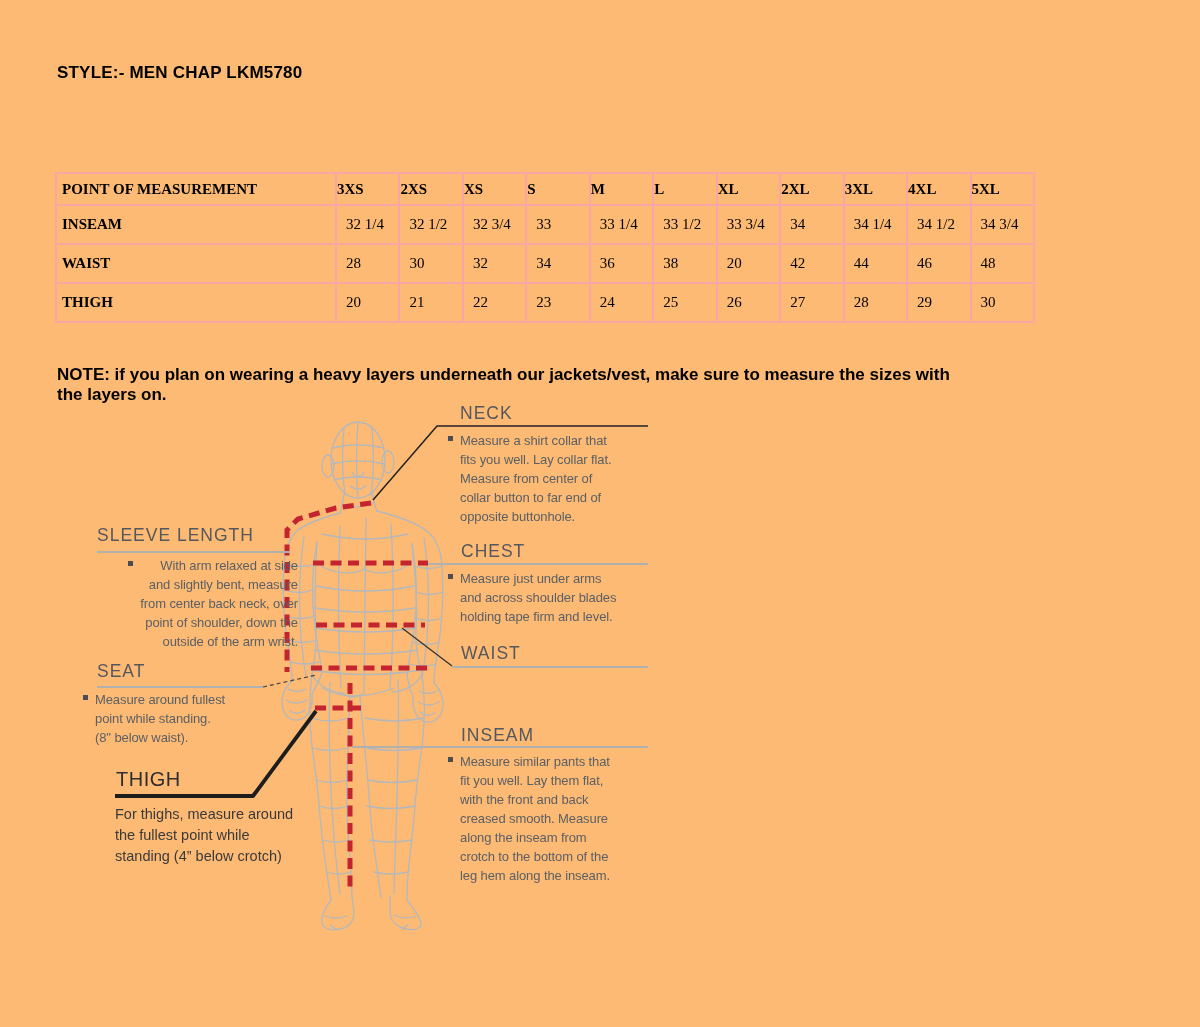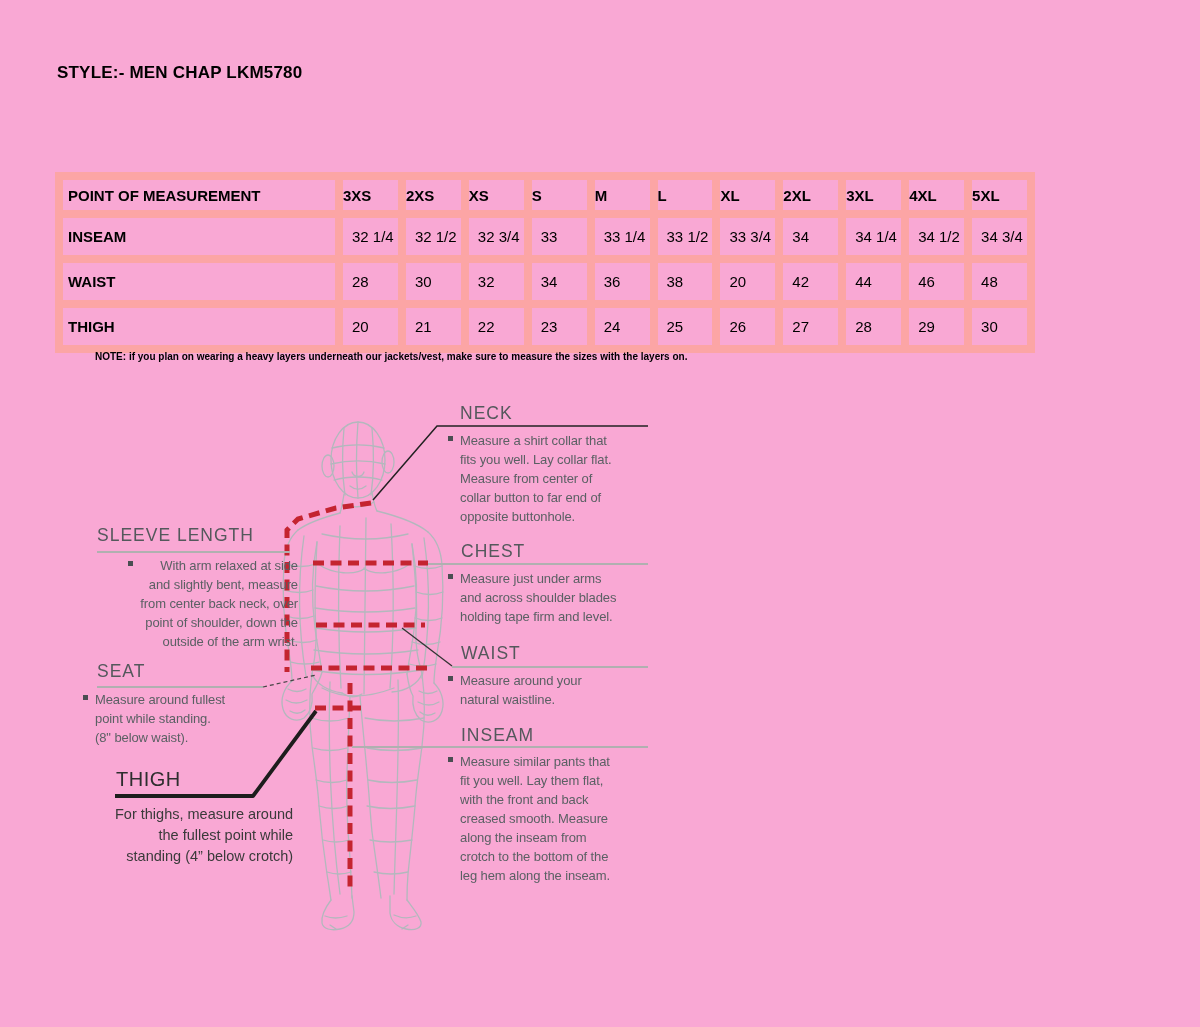--- a/index.html
+++ b/index.html
@@ -1,27 +1,27 @@
 <!DOCTYPE html>
 <html><head>
 <meta charset="utf-8">
 <style>
   html,body{margin:0;padding:0;background:#ffffff;}
-  #page{position:relative;width:1200px;height:1027px;background:#f9a8d4;overflow:hidden;
+  #page{position:relative;width:1200px;height:1027px;background:#fdba74;overflow:hidden;
         font-family:"Liberation Sans","DejaVu Sans",sans-serif;color:#000;}
 
   
   .doc-title{position:absolute;left:57px;top:63px;font-size:17px;font-weight:bold;letter-spacing:.2px;}
-  .doc-note{position:absolute;left:57px;top:351px;width:900px;font-size:10px;font-weight:bold;margin-left:38px;}
+  .doc-note{position:absolute;left:57px;top:365px;width:900px;font-size:17px;font-weight:bold;}
 
   
   .size-table{position:absolute;left:55px;top:172px;width:980px;border-collapse:collapse;
               table-layout:fixed;font-size:15px;}
-  .size-table th,.size-table td{border:8px solid #fca5a5;height:37px;vertical-align:middle;
-              padding:0 0 0 9px;text-align:left;font-weight:normal;}
+  .size-table th,.size-table td{border:2px solid #fca5a5;height:37px;vertical-align:middle;
+              padding:0 0 0 9px;text-align:left;font-weight:normal;font-family:Liberation Serif, serif;}
   .size-table thead th{font-weight:bold;text-align:left;height:30px;padding:0;}
   .size-table thead th.poml{text-align:left;padding-left:5px;}
   .size-table th.rowlabel{font-weight:bold;padding-left:5px;}
 
   
   #diagram{position:absolute;left:60px;top:388px;width:600px;height:560px;}
   #diagram svg{position:absolute;left:0;top:0;}
   .dg-label{position:absolute;font-size:17.5px;letter-spacing:1px;color:#54585c;white-space:nowrap;}
   .dg-label.thigh{font-size:20px;letter-spacing:.5px;color:#2e2e2e;}
   .dg-desc{position:absolute;font-size:13px;line-height:19px;letter-spacing:-.1px;color:#5b6064;}
@@ -193,24 +193,20 @@
     </div>
 
     <div class="dg-label" style="left:401px;top:153px;">CHEST</div>
     <div class="dg-desc" style="left:388px;top:181px;width:215px;">
       <span class="bullet"></span><span class="desc-text">Measure just under arms
 and across shoulder blades
 holding tape firm and level.</span>
     </div>
 
     <div class="dg-label" style="left:401px;top:255px;">WAIST</div>
-    <div class="dg-desc" style="left:388px;top:283px;width:210px;">
-      <span class="bullet"></span><span class="desc-text">Measure around your
-natural waistline.</span>
-    </div>
 
     <div class="dg-label" style="left:401px;top:337px;">INSEAM</div>
     <div class="dg-desc" style="left:388px;top:364px;width:215px;">
       <span class="bullet"></span><span class="desc-text">Measure similar pants that
 fit you well. Lay them flat,
 with the front and back
 creased smooth. Measure
 along the inseam from
 crotch to the bottom of the
 leg hem along the inseam.</span>
@@ -227,19 +223,19 @@
 
     <div class="dg-label" style="left:37px;top:273px;">SEAT</div>
     <div class="dg-desc" style="left:23px;top:302px;width:200px;">
       <span class="bullet"></span><span class="desc-text">Measure around fullest
 point while standing.
 (8" below waist).</span>
     </div>
 
     <div class="dg-label thigh" style="left:56px;top:380px;">THIGH</div>
     <div class="dg-desc thigh-desc" style="left:55px;top:416px;width:200px;">
-      <span class="desc-text" style="max-width:200px;text-align:right;">For thighs, measure around
+      <span class="desc-text" style="max-width:200px;">For thighs, measure around
 the fullest point while
 standing (4” below crotch)</span>
     </div>
 
   </div>
 </div>
 
 </body></html>

